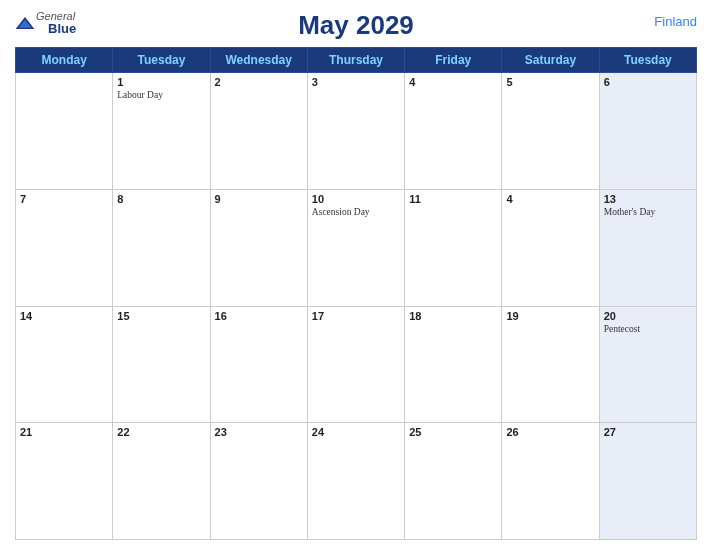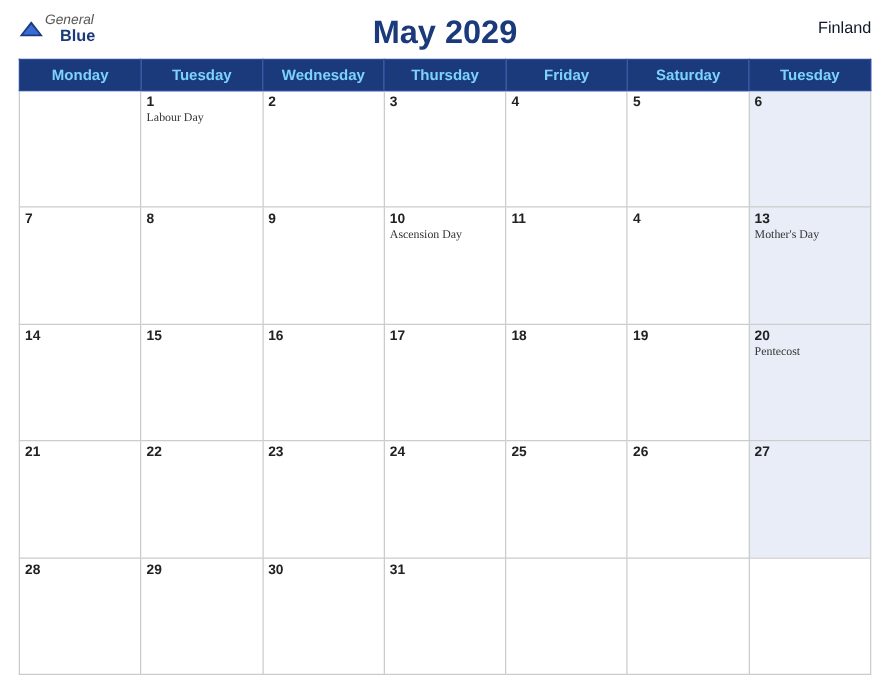--- a/index.html
+++ b/index.html
@@ -64,21 +64,21 @@
     .calendar-title {
       font-size: 26px;
       color: #1a3a7c;
       font-weight: bold;
     }
     .country-label {
       position: absolute;
       right: 0;
       top: 4px;
       font-size: 13px;
-      color: #0f172a;
+      color: #3b82f6;
     }
     .calendar-table {
       width: 100%;
       border-collapse: collapse;
       flex: 1;
     }
     .calendar-table th {
       background-color: #1a3a7c;
       color: #7dd3fc;
       font-size: 12px;
@@ -240,32 +240,15 @@
           <td>
             <span class="day-number">25</span>
           </td>
           <td>
             <span class="day-number">26</span>
           </td>
           <td class="sunday-col">
             <span class="day-number">27</span>
           </td>
         </tr>
-        <tr>
-          <td>
-            <span class="day-number">28</span>
-          </td>
-          <td>
-            <span class="day-number">29</span>
-          </td>
-          <td>
-            <span class="day-number">30</span>
-          </td>
-          <td>
-            <span class="day-number">31</span>
-          </td>
-          <td class="empty-cell"></td>
-          <td class="empty-cell"></td>
-          <td class="sunday-col empty-cell"></td>
-        </tr>
       </tbody>
   </table>
 </div>
 
 </body></html>

